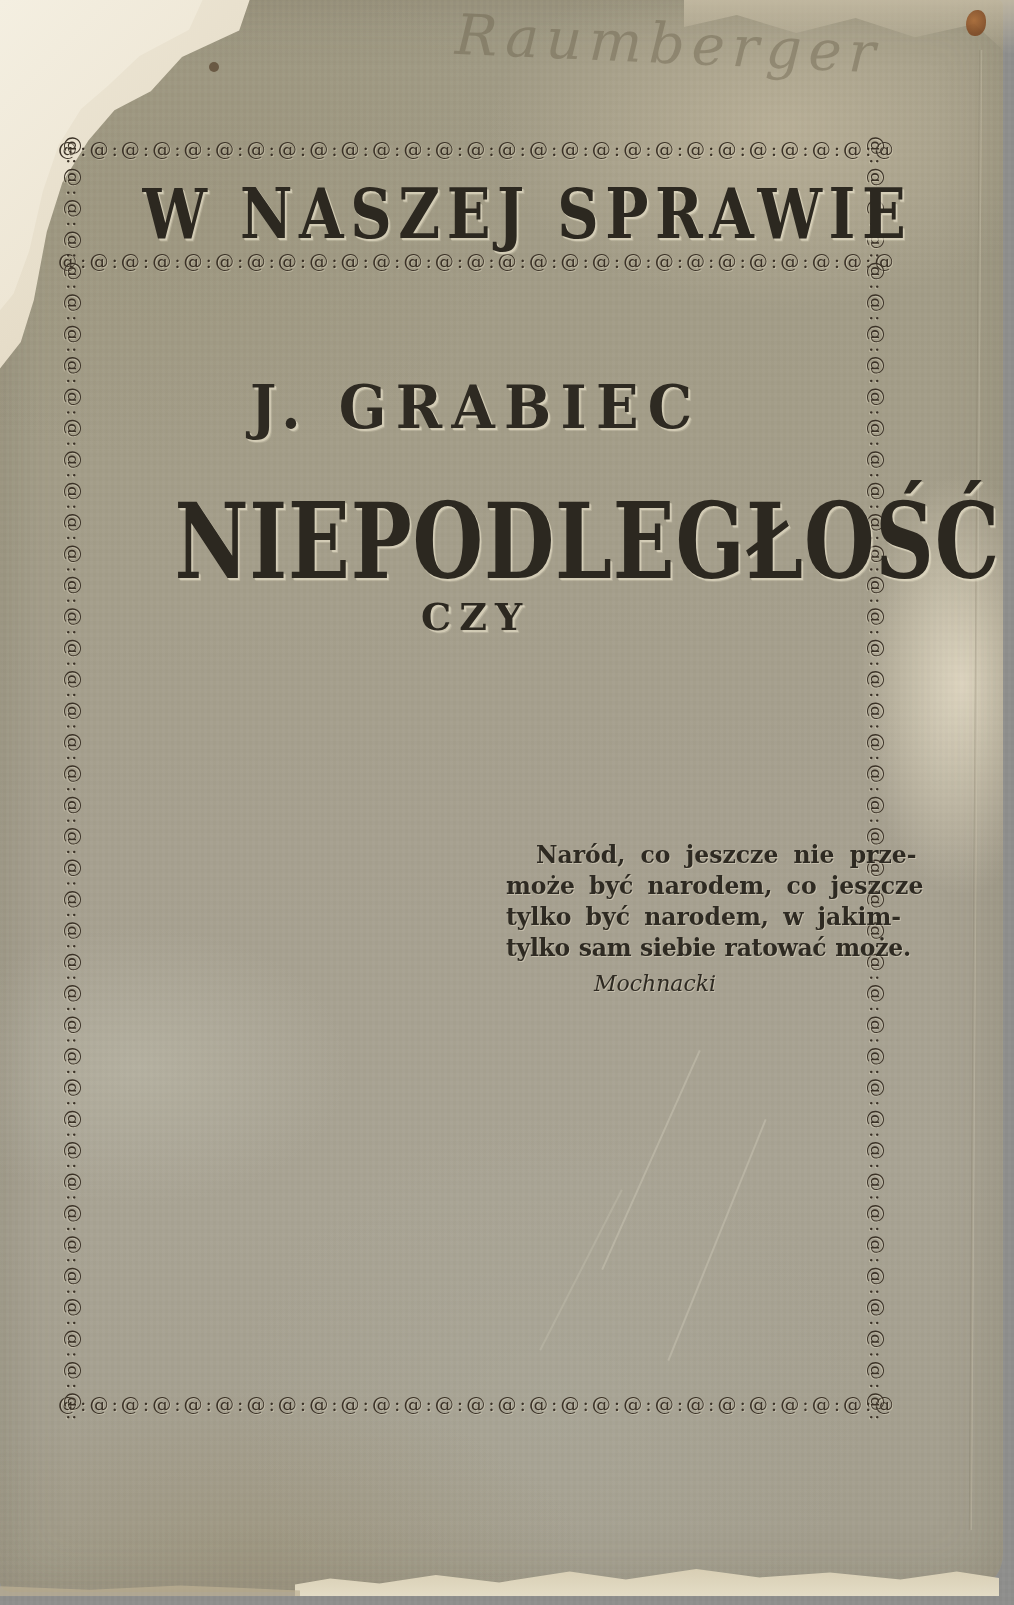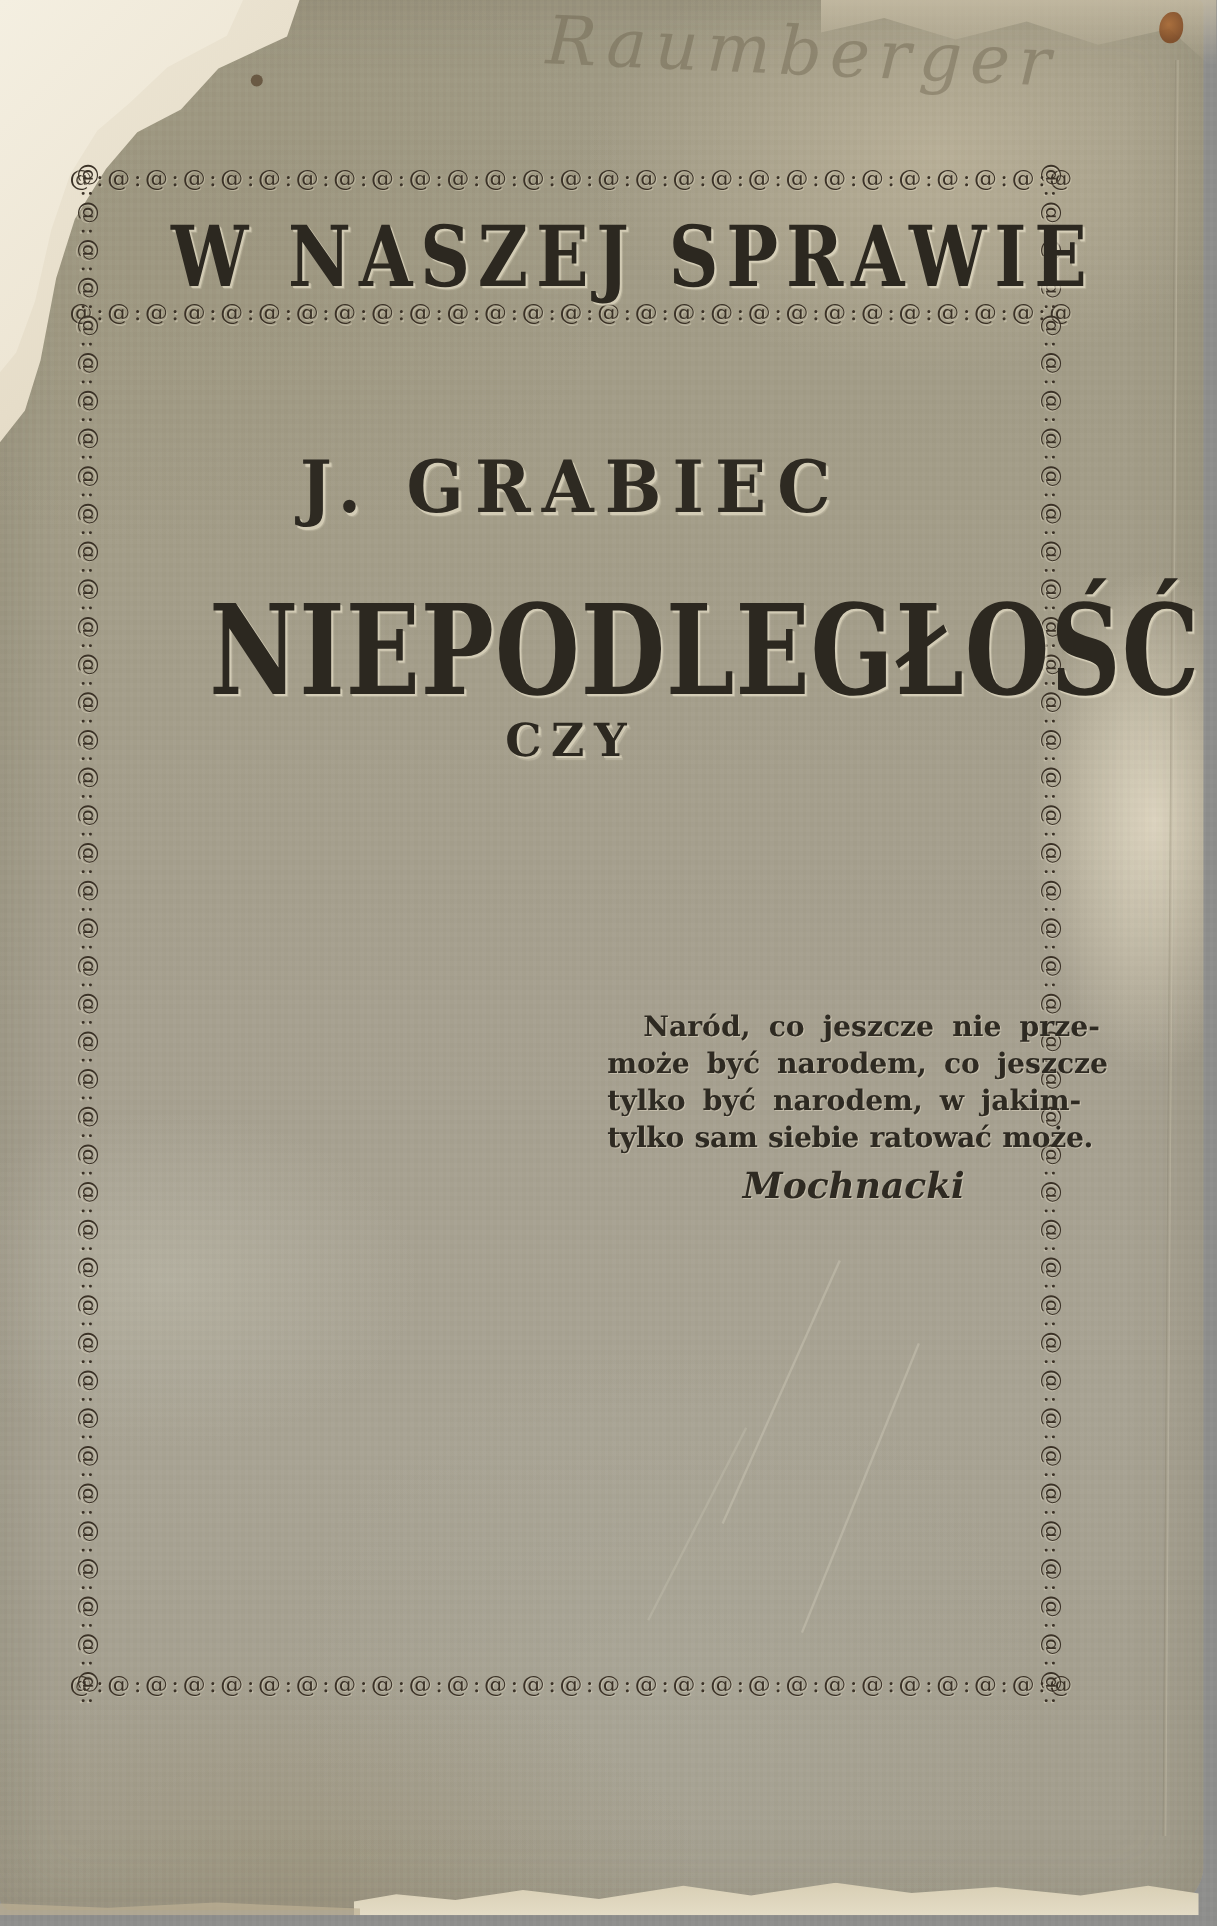--- a/index.html
+++ b/index.html
@@ -93,21 +93,21 @@
   #title-czy{top:594px;font-size:38px;font-weight:bold;letter-spacing:8px;}
   #title2{top:622px;font-size:104px;font-weight:bold;letter-spacing:1px;}
   #imprint{top:1288px;font-size:42px;font-weight:bold;letter-spacing:6px;color:#3a352b;}
 
   #epigraph{position:absolute;left:506px;top:840px;width:352px;color:#2e2a22;}
   .ep-line{font-size:23.5px;line-height:31px;white-space:nowrap;font-weight:bold;
     text-shadow:1px 1px 0 rgba(233,225,203,0.45);}
   .ep-first{padding-left:30px;word-spacing:7px;}
   .ep-mid{word-spacing:6px;}
   .ep-tight{word-spacing:1px;letter-spacing:-0.3px;}
-  #ep-attr{font-style:italic;font-size:30px;font-weight:bold;text-align:right;padding-right:54px;margin-top:7px;
+  #ep-attr{font-style:italic;font-size:22px;font-weight:normal;text-align:center;padding-right:54px;margin-top:7px;
     text-shadow:1px 1px 0 rgba(233,225,203,0.45);}
 
   #handwriting{
     position:absolute;left:455px;top:14px;width:560px;
     font-style:italic;font-size:56px;letter-spacing:7px;
     color:rgba(104,95,75,0.42);transform:rotate(2.5deg);
     white-space:nowrap;
   }
 </style>
 </head>

